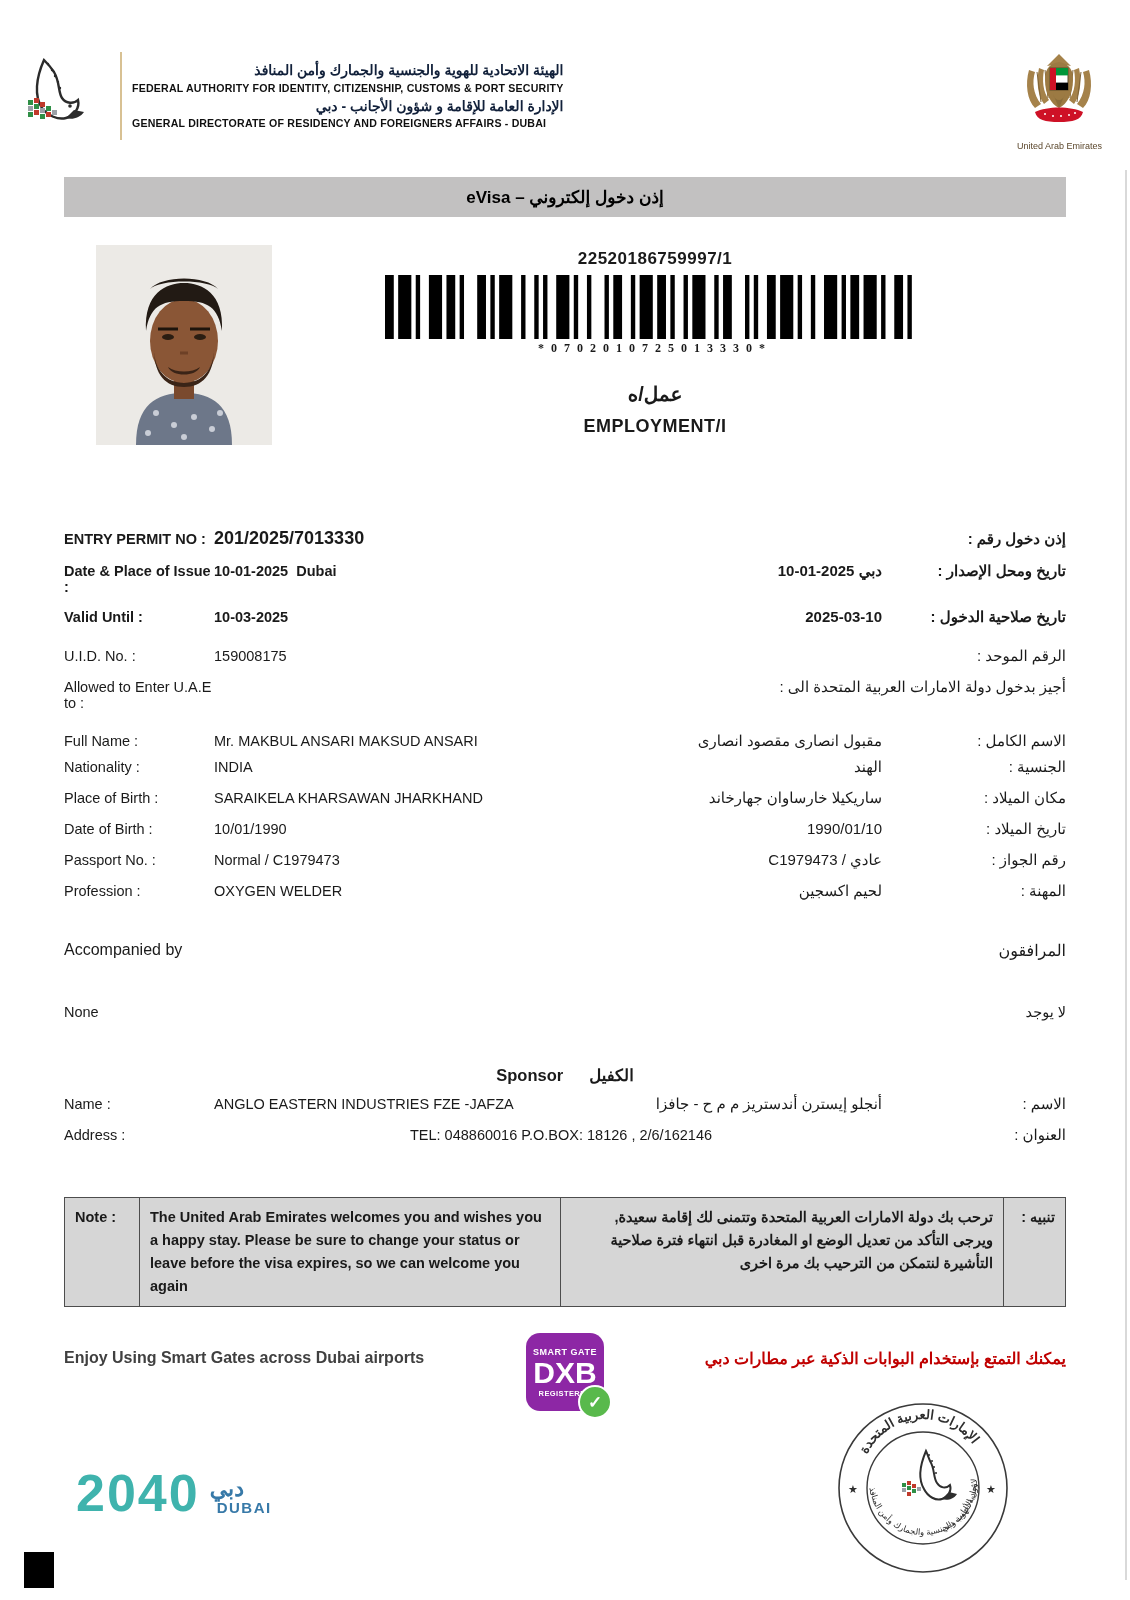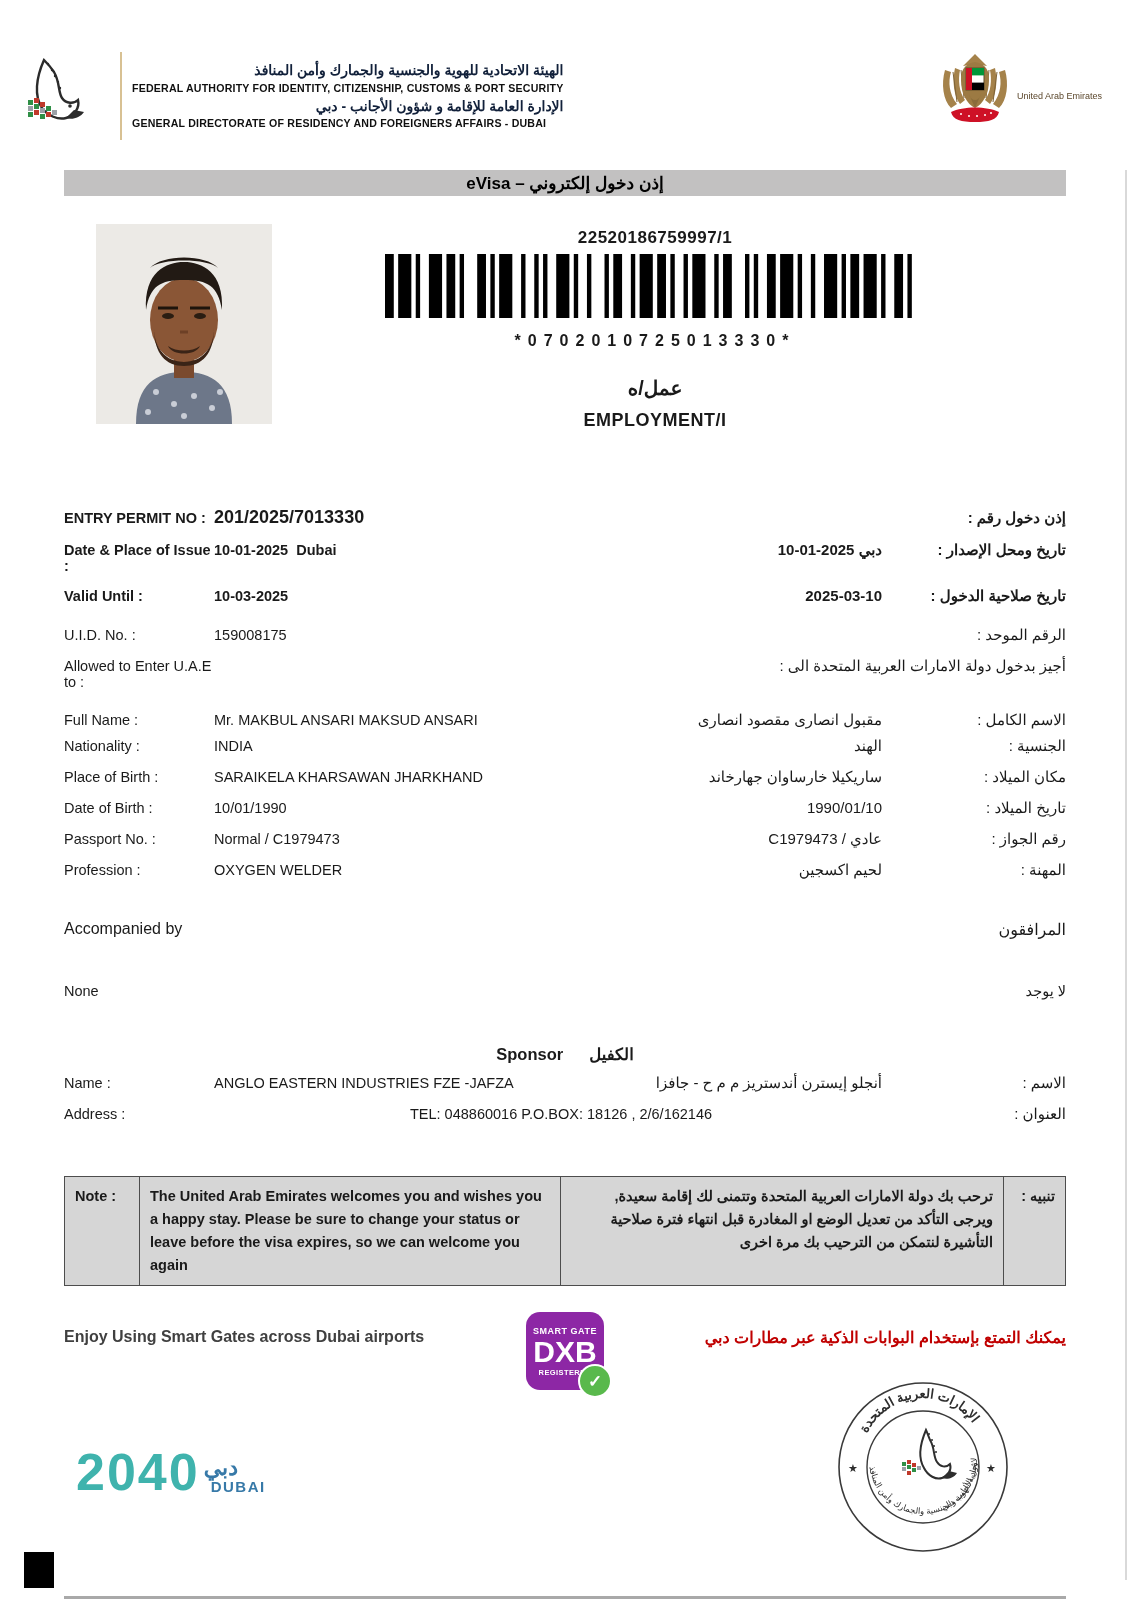--- a/index.html
+++ b/index.html
@@ -8,34 +8,34 @@
         box-shadow:0 0 4px rgba(0,0,0,.25);}
   .inner{padding:0 64px;}
 
   
   .hdr{display:flex;justify-content:space-between;align-items:flex-start;padding:48px 28px 0 14px;}
   .hdr-left{display:flex;align-items:center;gap:10px;}
   .hdr-divider{width:2px;height:88px;background:#d8c193;}
   .hdr-text{line-height:1.45;}
   .hdr-ar{font-weight:bold;font-size:14px;color:#11203a;}
   .hdr-en{font-weight:bold;font-size:10.6px;color:#101010;letter-spacing:.2px;}
-  .emblem{display:flex;flex-direction:row;align-items:center;margin-top:2px;}
+  .emblem{display:flex;flex-direction:column;align-items:center;margin-top:2px;}
   .emblem-caption{font-size:9px;color:#5b472c;margin-top:3px;}
 
   
-  .title-bar{margin:26px 0 0 0;background:#c2c1c1;height:26px;display:flex;align-items:center;justify-content:center;}
+  .title-bar{margin:26px 0 0 0;background:#c2c1c1;height:40px;display:flex;align-items:center;justify-content:center;}
   .title-bar .t{font-weight:bold;font-size:17px;color:#000;}
 
   
   .idblock{position:relative;height:270px;margin-top:16px;}
   .photo{position:absolute;left:32px;top:12px;width:176px;height:200px;background:#e9e9e6;overflow:hidden;}
   .codewrap{position:absolute;left:240px;right:60px;top:16px;text-align:center;}
   .code-number{font-weight:bold;font-size:17px;letter-spacing:.5px;}
   .bars{margin:6px auto 0 auto;display:block;}
-  .code-digits{font-weight:bold;font-size:16px;letter-spacing:7px;margin-top:14px;}
+  .code-digits{font-weight:bold;font-size:12px;letter-spacing:7px;margin-top:2px;font-family:Liberation Serif, serif;}
   .visa-type-ar{font-weight:bold;font-size:20px;text-align:center;margin-top:26px;}
   .visa-type-en{font-weight:bold;font-size:18px;text-align:center;margin-top:10px;letter-spacing:.5px;}
 
   
   .fields{margin-top:18px;}
   .frow{display:grid;grid-template-columns:150px 1fr 1fr 158px;align-items:baseline;padding:6.5px 0;}
   .c-enl{font-size:14.5px;}
   .c-env{font-size:14.5px;white-space:pre-wrap;}
   .c-arv{font-size:15px;text-align:right;padding-left:8px;padding-right:26px;}
   .c-arl{font-size:15px;text-align:right;}
@@ -71,21 +71,21 @@
        display:flex;flex-direction:column;align-items:center;justify-content:center;color:#fff;margin:0 auto;}
   .dxb .l1{font-size:9px;font-weight:bold;letter-spacing:.5px;}
   .dxb .l2{font-size:30px;font-weight:bold;line-height:1;margin:1px 0;}
   .dxb .l3{font-size:7.5px;font-weight:bold;letter-spacing:.4px;}
   .dxb .chk{position:absolute;right:-8px;bottom:-8px;width:30px;height:30px;border-radius:50%;
             background:#59b94c;border:2px solid #fff;color:#fff;font-size:17px;font-weight:bold;
             display:flex;align-items:center;justify-content:center;}
 
   
   .logosrow{position:relative;height:170px;margin-top:10px;}
-  .d2040{position:absolute;left:12px;top:52px;display:flex;align-items:flex-end;gap:4px;}
+  .d2040{position:absolute;left:12px;top:52px;display:flex;align-items:flex-end;gap:10px;}
   .d2040 .num{font-size:52px;font-weight:bold;color:#3fb3ad;letter-spacing:2px;line-height:.8;}
   .d2040 .side{display:flex;flex-direction:column;align-items:flex-start;line-height:1;}
   .d2040 .ar{color:#3779a8;font-size:22px;font-weight:bold;}
   .d2040 .en{color:#3779a8;font-size:15px;font-weight:bold;letter-spacing:1.5px;padding-left:7px;}
   .stamp{position:absolute;right:48px;top:-28px;}
 
   
   .director{border-top:3px solid #a9a9a9;margin-top:26px;padding-top:16px;
             display:grid;grid-template-columns:1.2fr 1fr 1.2fr;align-items:baseline;}
 

